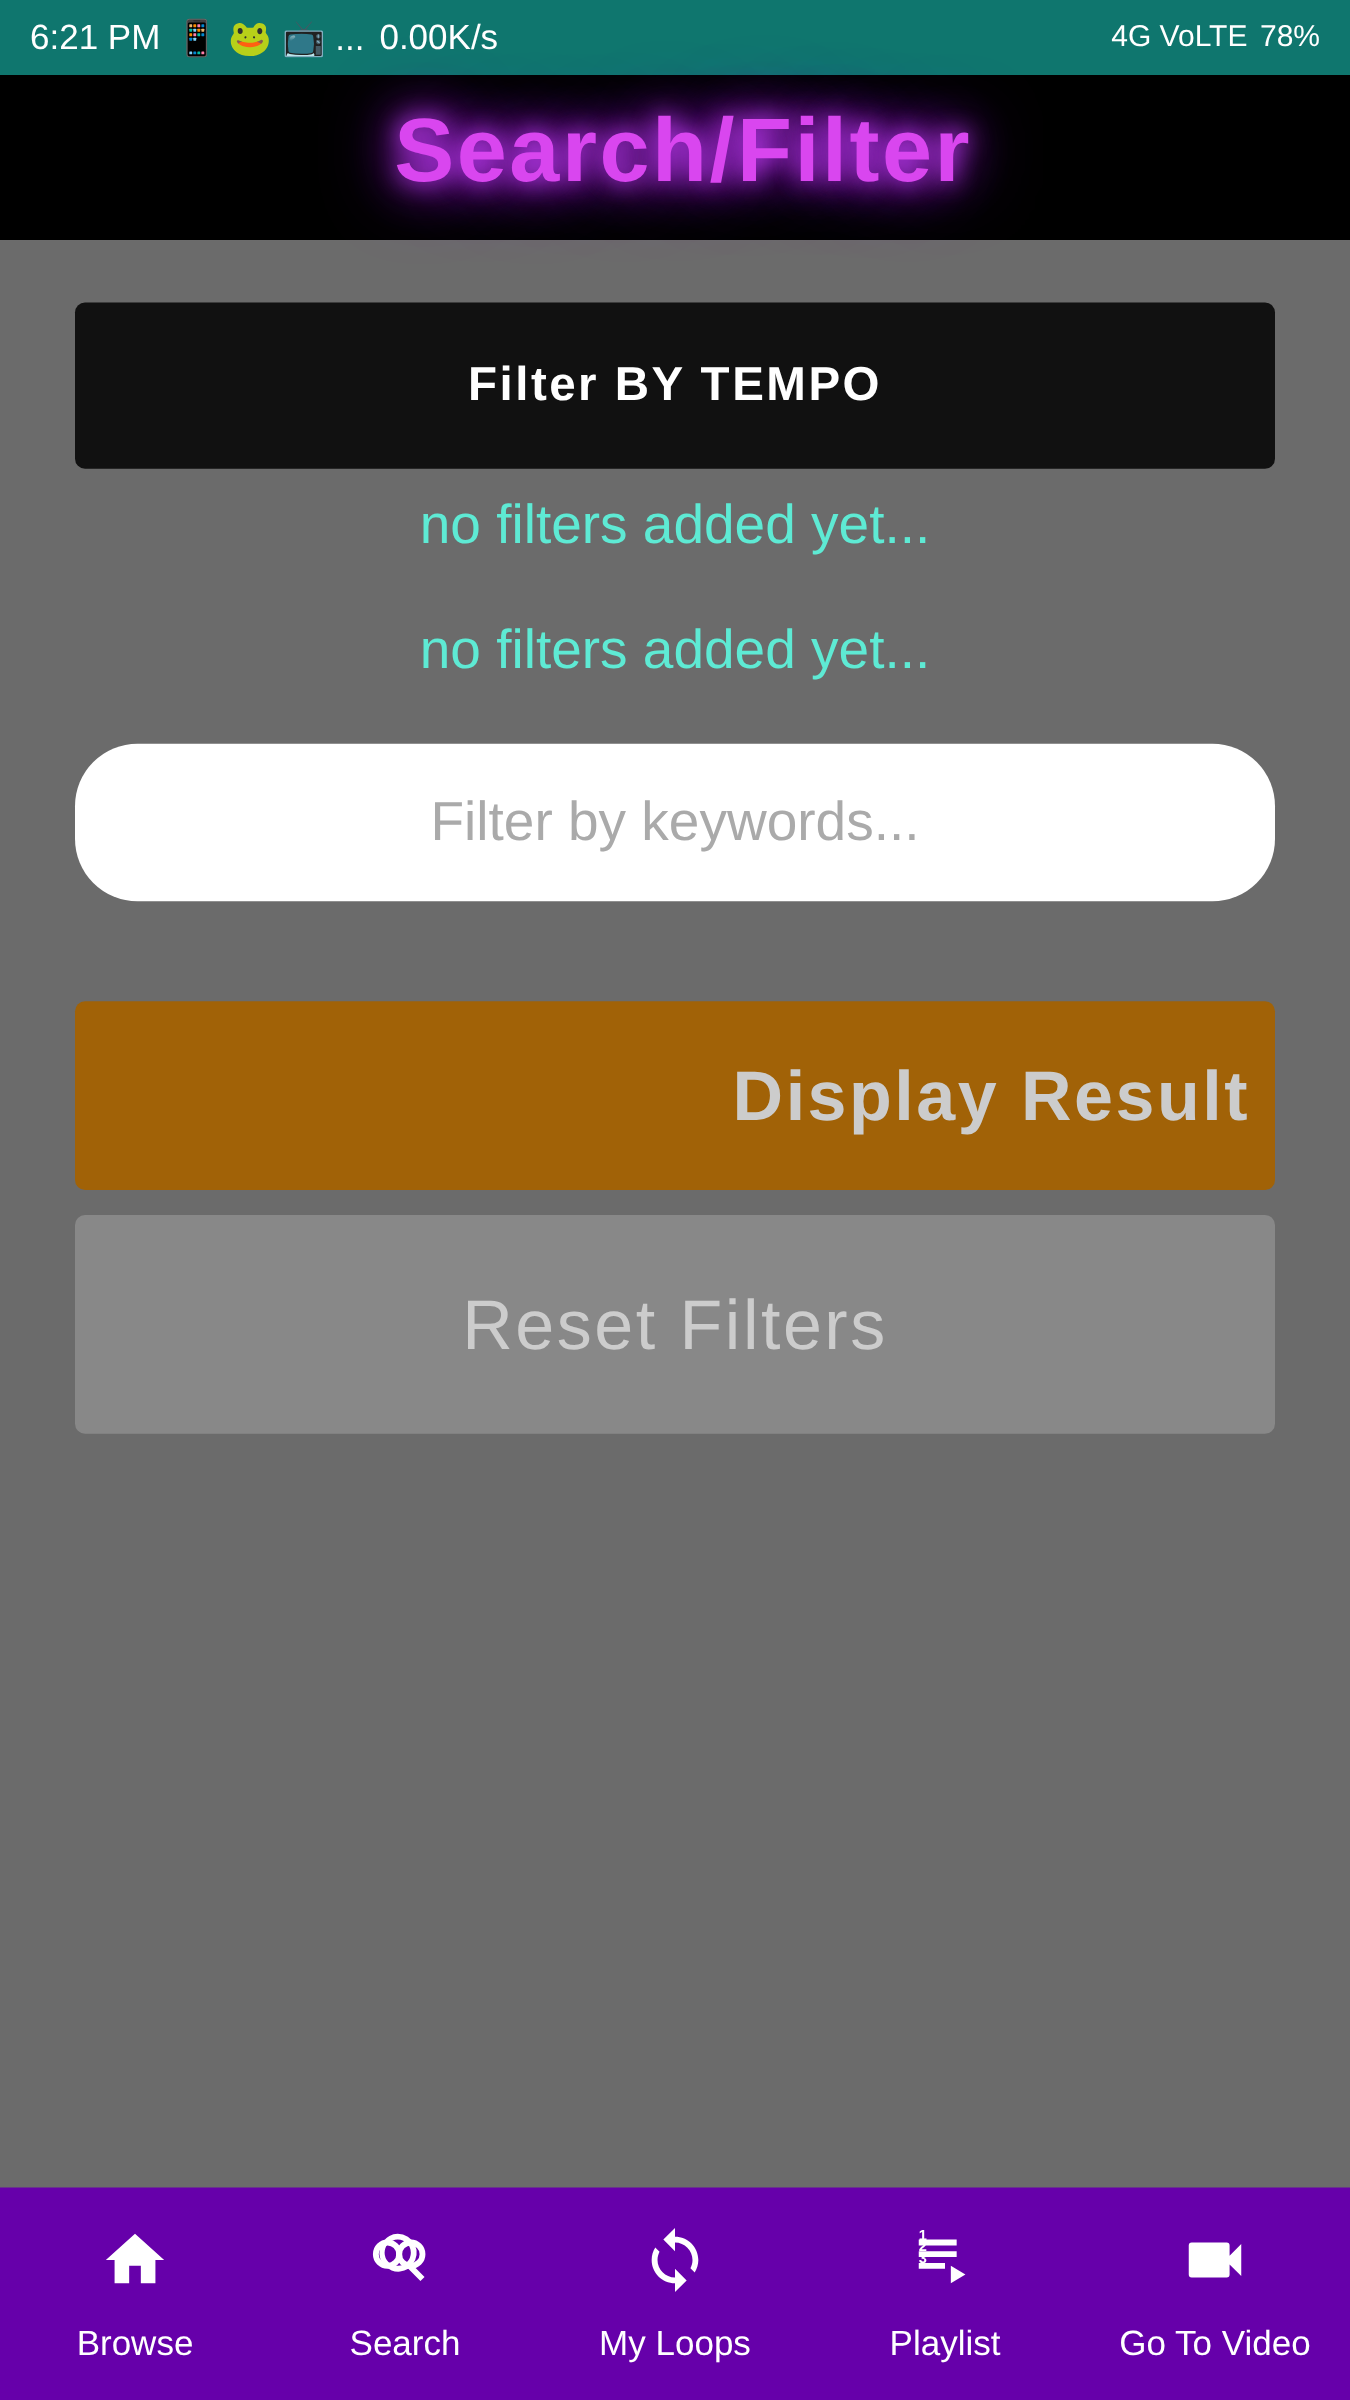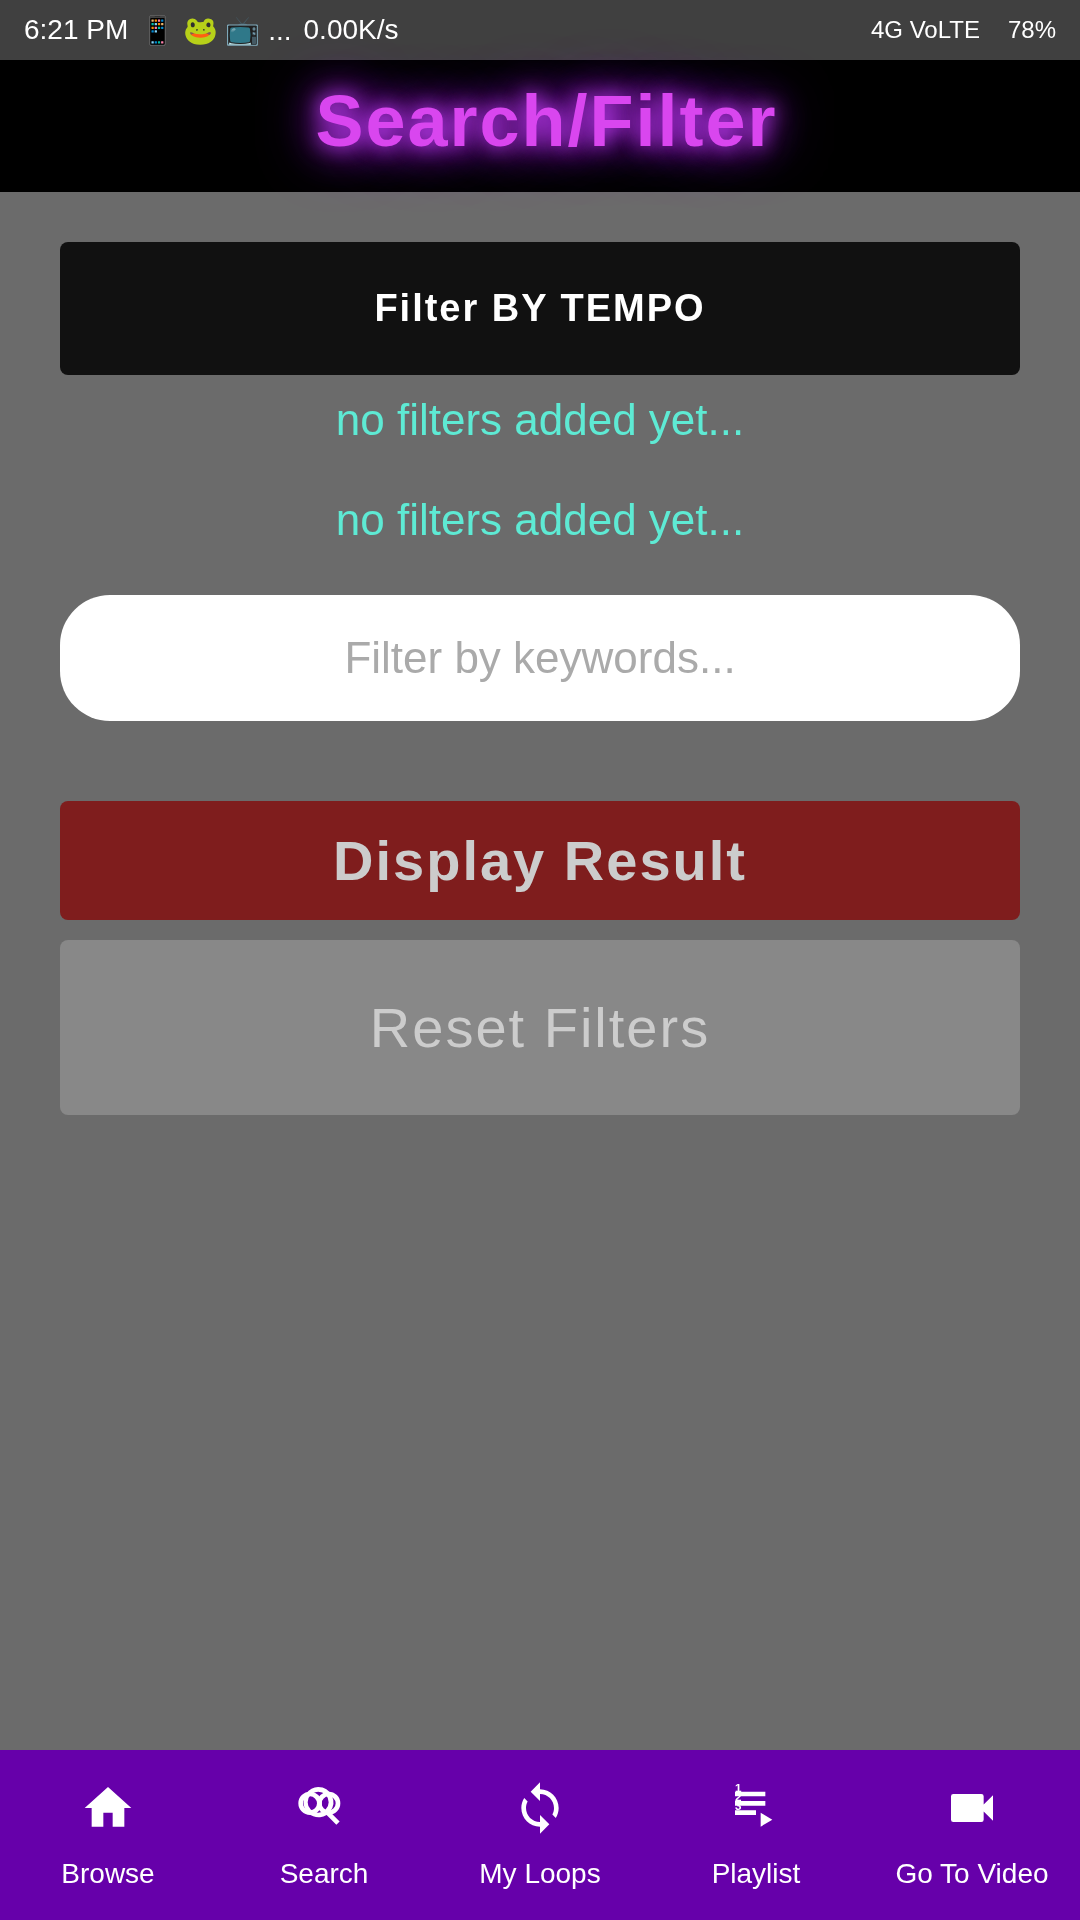--- a/index.html
+++ b/index.html
@@ -11,31 +11,31 @@
       background: #6b6b6b;
       font-family: Arial, sans-serif;
       overflow: hidden;
       position: relative;
     }
 
     
     .status-bar {
       width: 100%;
       height: 60px;
-      background: #404040;
+      background: #0f766e;
       display: flex;
       align-items: center;
       justify-content: space-between;
       padding: 0 24px;
       color: #fff;
       font-size: 28px;
       font-weight: 500;
     }
     .status-left { display: flex; align-items: center; gap: 12px; }
-    .status-right { display: flex; align-items: center; gap: 28px; font-size: 24px; }
+    .status-right { display: flex; align-items: center; gap: 10px; font-size: 24px; }
 
     
     .header {
       width: 100%;
       background: #000;
       padding: 20px 0 30px 0;
       text-align: center;
     }
     .header-title {
       font-size: 72px;
@@ -115,25 +115,25 @@
       outline: none;
       text-align: center;
     }
     .keywords-input::placeholder {
       color: #aaa;
     }
 
     
     .display-result-btn {
       width: 100%;
-      background: #7f1d1d;
-      border: none;
-      border-radius: 8px;
-      padding: 27px 20px;
-      text-align: center;
+      background: #a16207;
+      border: none;
+      border-radius: 8px;
+      padding: 43px 20px;
+      text-align: right;
       cursor: pointer;
       margin-bottom: 20px;
     }
     .display-result-btn span {
       font-size: 56px;
       font-weight: 700;
       color: #ccc;
       letter-spacing: 2px;
     }
 

